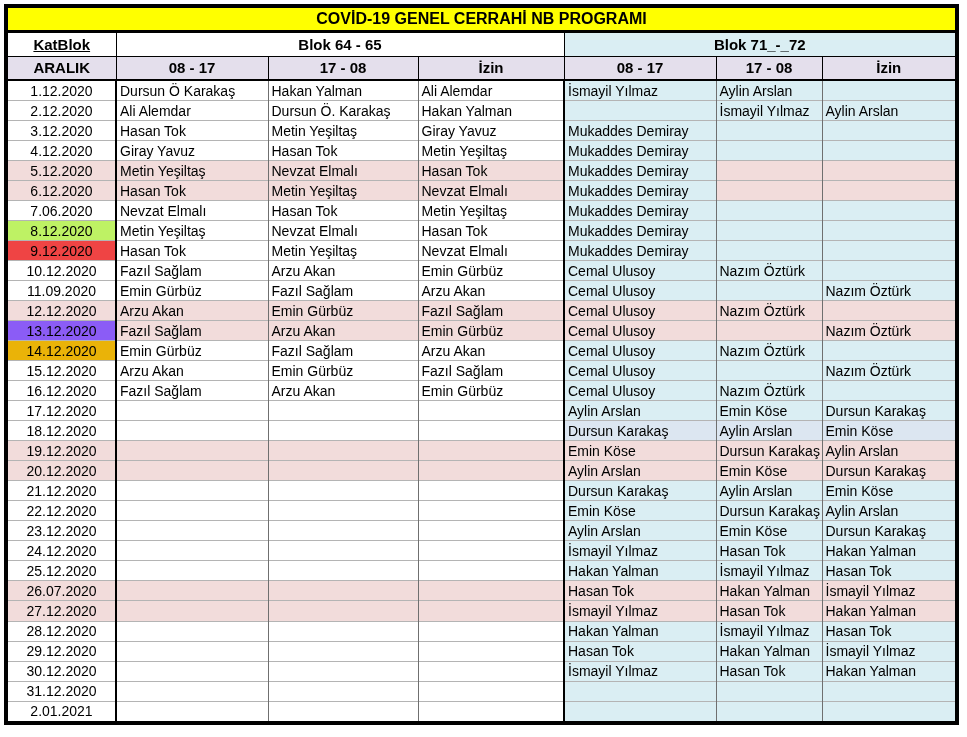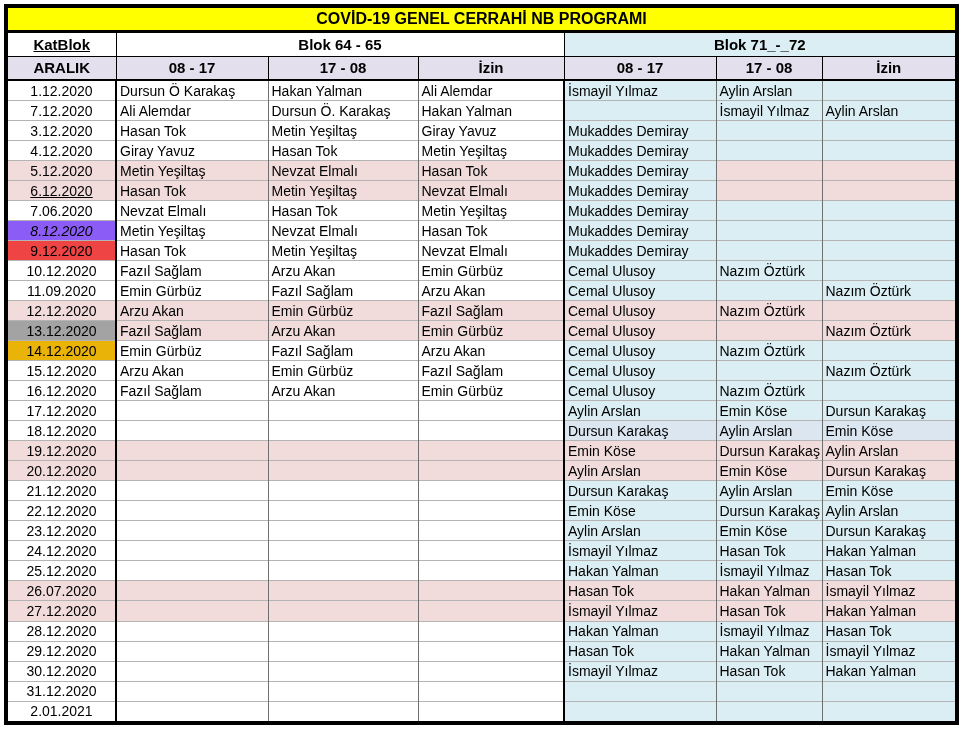--- a/index.html
+++ b/index.html
@@ -65,21 +65,21 @@
         <tr>
           <td class="date" style="background: rgb(255, 255, 255);">1.12.2020</td>
           <td class="name blk" style="background: rgb(255, 255, 255);">Dursun Ö Karakaş</td>
           <td class="name" style="background: rgb(255, 255, 255);">Hakan Yalman</td>
           <td class="name" style="background: rgb(255, 255, 255);">Ali Alemdar</td>
           <td class="name blk" style="background: rgb(218, 238, 243);">İsmayil Yılmaz</td>
           <td class="name" style="background: rgb(218, 238, 243);">Aylin Arslan</td>
           <td class="name" style="background: rgb(218, 238, 243);"></td>
         </tr>
         <tr>
-          <td class="date" style="background: rgb(255, 255, 255);">7.12.2020</td>
+          <td class="date" style="background: rgb(255, 255, 255);">2.12.2020</td>
           <td class="name blk" style="background: rgb(255, 255, 255);">Ali Alemdar</td>
           <td class="name" style="background: rgb(255, 255, 255);">Dursun Ö. Karakaş</td>
           <td class="name" style="background: rgb(255, 255, 255);">Hakan Yalman</td>
           <td class="name blk" style="background: rgb(218, 238, 243);"></td>
           <td class="name" style="background: rgb(218, 238, 243);">İsmayil Yılmaz</td>
           <td class="name" style="background: rgb(218, 238, 243);">Aylin Arslan</td>
         </tr>
         <tr>
           <td class="date" style="background: rgb(255, 255, 255);">3.12.2020</td>
           <td class="name blk" style="background: rgb(255, 255, 255);">Hasan Tok</td>
@@ -101,39 +101,39 @@
         <tr>
           <td class="date" style="background: rgb(242, 220, 219);">5.12.2020</td>
           <td class="name blk" style="background: rgb(242, 220, 219);">Metin Yeşiltaş</td>
           <td class="name" style="background: rgb(242, 220, 219);">Nevzat Elmalı</td>
           <td class="name" style="background: rgb(242, 220, 219);">Hasan Tok</td>
           <td class="name blk" style="background: rgb(218, 238, 243);">Mukaddes Demiray</td>
           <td class="name" style="background: rgb(242, 220, 219);"></td>
           <td class="name" style="background: rgb(242, 220, 219);"></td>
         </tr>
         <tr>
-          <td class="date" style="background: rgb(242, 220, 219); text-decoration: underline;">6.12.2020</td>
+          <td class="date" style="background: rgb(242, 220, 219);">6.12.2020</td>
           <td class="name blk" style="background: rgb(242, 220, 219);">Hasan Tok</td>
           <td class="name" style="background: rgb(242, 220, 219);">Metin Yeşiltaş</td>
           <td class="name" style="background: rgb(242, 220, 219);">Nevzat Elmalı</td>
           <td class="name blk" style="background: rgb(218, 238, 243);">Mukaddes Demiray</td>
           <td class="name" style="background: rgb(242, 220, 219);"></td>
           <td class="name" style="background: rgb(242, 220, 219);"></td>
         </tr>
         <tr>
           <td class="date" style="background: rgb(255, 255, 255);">7.06.2020</td>
           <td class="name blk" style="background: rgb(255, 255, 255);">Nevzat Elmalı</td>
           <td class="name" style="background: rgb(255, 255, 255);">Hasan Tok</td>
           <td class="name" style="background: rgb(255, 255, 255);">Metin Yeşiltaş</td>
           <td class="name blk" style="background: rgb(218, 238, 243);">Mukaddes Demiray</td>
           <td class="name" style="background: rgb(218, 238, 243);"></td>
           <td class="name" style="background: rgb(218, 238, 243);"></td>
         </tr>
         <tr>
-          <td class="date" style="background: #8b5cf6; font-style: italic;">8.12.2020</td>
+          <td class="date" style="background: #bef264;">8.12.2020</td>
           <td class="name blk" style="background: rgb(255, 255, 255);">Metin Yeşiltaş</td>
           <td class="name" style="background: rgb(255, 255, 255);">Nevzat Elmalı</td>
           <td class="name" style="background: rgb(255, 255, 255);">Hasan Tok</td>
           <td class="name blk" style="background: rgb(218, 238, 243);">Mukaddes Demiray</td>
           <td class="name" style="background: rgb(218, 238, 243);"></td>
           <td class="name" style="background: rgb(218, 238, 243);"></td>
         </tr>
         <tr>
           <td class="date" style="background: #ef4444;">9.12.2020</td>
           <td class="name blk" style="background: rgb(255, 255, 255);">Hasan Tok</td>
@@ -164,21 +164,21 @@
         <tr>
           <td class="date" style="background: rgb(242, 220, 219);">12.12.2020</td>
           <td class="name blk" style="background: rgb(242, 220, 219);">Arzu Akan</td>
           <td class="name" style="background: rgb(242, 220, 219);">Emin Gürbüz</td>
           <td class="name" style="background: rgb(242, 220, 219);">Fazıl Sağlam</td>
           <td class="name blk" style="background: rgb(242, 220, 219);">Cemal Ulusoy</td>
           <td class="name" style="background: rgb(242, 220, 219);">Nazım Öztürk</td>
           <td class="name" style="background: rgb(242, 220, 219);"></td>
         </tr>
         <tr>
-          <td class="date" style="background: #a3a3a3;">13.12.2020</td>
+          <td class="date" style="background: #8b5cf6;">13.12.2020</td>
           <td class="name blk" style="background: rgb(242, 220, 219);">Fazıl Sağlam</td>
           <td class="name" style="background: rgb(242, 220, 219);">Arzu Akan</td>
           <td class="name" style="background: rgb(242, 220, 219);">Emin Gürbüz</td>
           <td class="name blk" style="background: rgb(242, 220, 219);">Cemal Ulusoy</td>
           <td class="name" style="background: rgb(242, 220, 219);"></td>
           <td class="name" style="background: rgb(242, 220, 219);">Nazım Öztürk</td>
         </tr>
         <tr>
           <td class="date" style="background: #eab308;">14.12.2020</td>
           <td class="name blk" style="background: rgb(255, 255, 255);">Emin Gürbüz</td>

